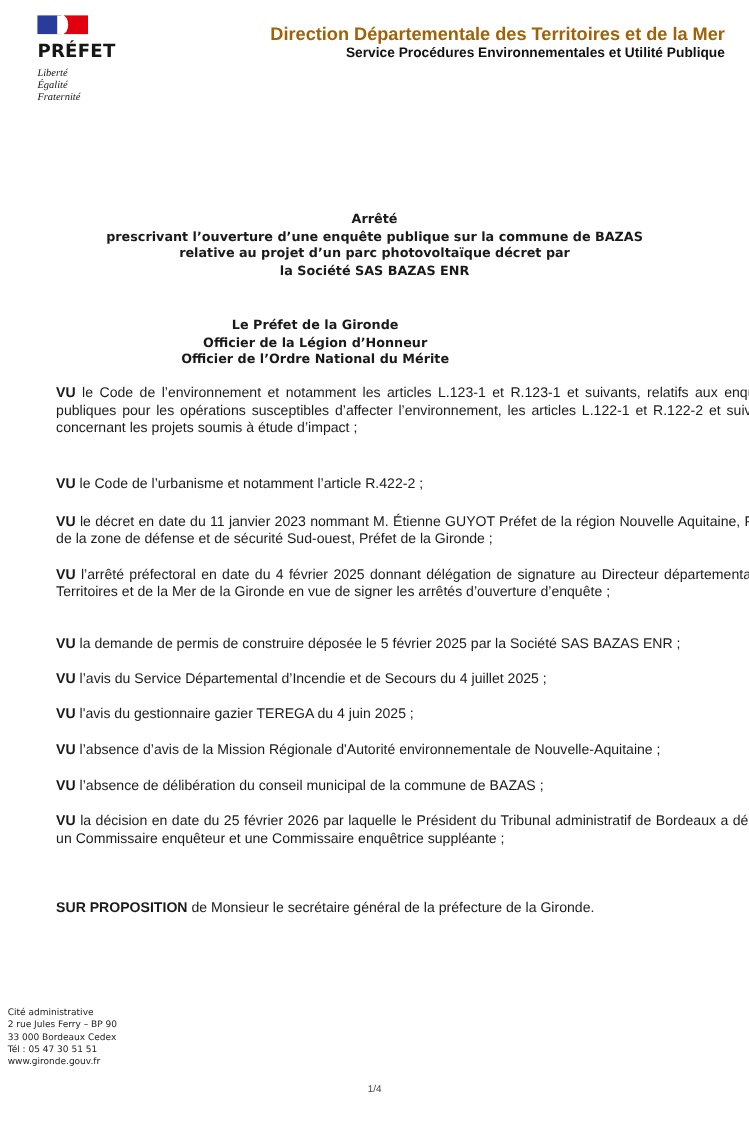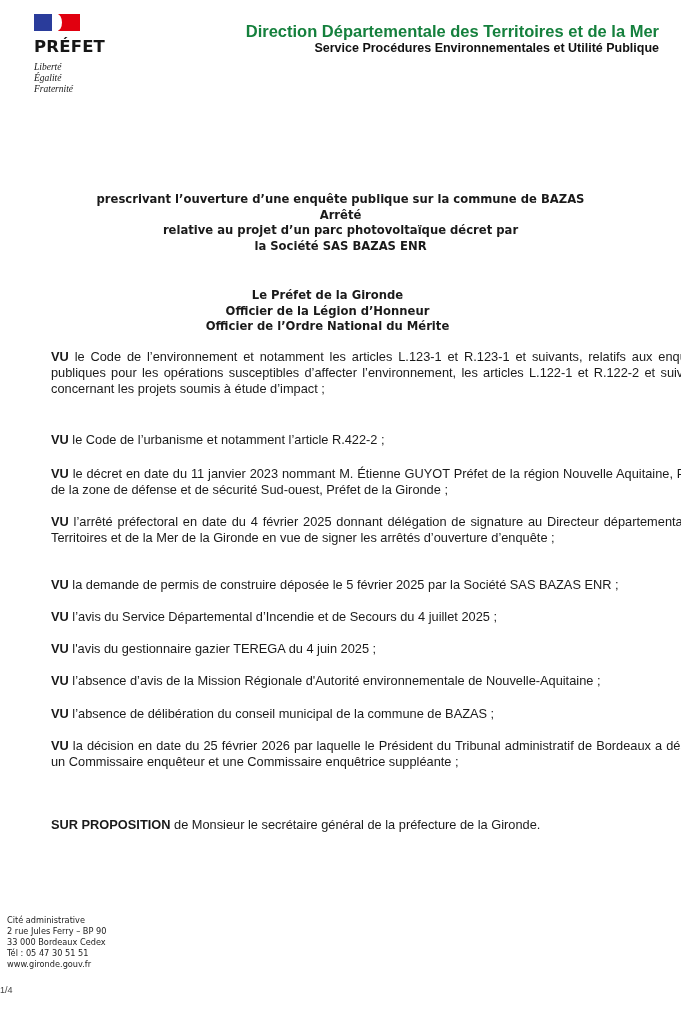--- a/index.html
+++ b/index.html
@@ -5,29 +5,29 @@
     html, body { margin: 0; padding: 0; background: #ffffff; }
     body { width: 681px; height: 1024px; position: relative; overflow: hidden; color: #1a1a1a; font-family: "Liberation Sans", sans-serif; }
     .logo { position: absolute; left: 34px; top: 14px; width: 160px; }
     .flag { position: relative; width: 46px; height: 17px; }
     .flag .blue { position: absolute; left: 0; top: 0; width: 22px; height: 17px; background: #2a3c9b; }
     .flag .red { position: absolute; left: 24px; top: 0; width: 22px; height: 17px; background: #e1000f; }
     .flag .mid { position: absolute; left: 18px; top: 0; width: 10px; height: 17px; background: #ffffff; border-radius: 0 50% 50% 0; }
     .prefet-title { font-family: "DejaVu Sans", sans-serif; font-weight: bold; font-size: 16.5px; line-height: 18px; letter-spacing: 0.2px; margin-top: 7px; color: #161616; }
     .motto { font-family: "Liberation Serif", serif; font-style: italic; font-size: 9.5px; line-height: 11px; margin-top: 6px; color: #161616; }
     .header-right { position: absolute; right: 22px; top: 22px; text-align: right; }
-    .dir { font-family: "Liberation Sans", sans-serif; font-weight: bold; font-size: 16.5px; line-height: 19px; color: #15803d; }
+    .dir { font-family: "Liberation Sans", sans-serif; font-weight: bold; font-size: 16.5px; line-height: 19px; color: #a16207; }
     .svc { font-family: Liberation Sans, sans-serif; font-weight: bold; font-size: 12.5px; line-height: 15px; color: #111; padding-right: 0; margin-right: 0; text-align: right; }
     .title-block { position: absolute; left: 0; width: 681px; top: 192px; text-align: center; font-family: "DejaVu Sans", sans-serif; font-size: 11.6px; line-height: 15.6px; font-weight: 600; color: #1a1a1a; }
-    .prefet-block { position: absolute; left: 0; width: 573px; top: 288px; text-align: center; font-family: "DejaVu Sans", sans-serif; font-size: 11.6px; line-height: 15.6px; font-weight: 600; color: #1a1a1a; padding-left: 41px; }
+    .prefet-block { position: absolute; left: 0; width: 573px; top: 288px; text-align: center; font-family: "DejaVu Sans", sans-serif; font-size: 11.6px; line-height: 15.6px; font-weight: 600; color: #1a1a1a; }
     .body-text { position: absolute; left: 7px; width: 660px; font-family: "Liberation Sans", sans-serif; font-size: 12.8px; line-height: 16.2px; color: #1a1a1a; text-align: justify; }
     .para { position: absolute; left: 0; width: 660px; margin-left: 44px; }
     .para b { font-weight: bold; }
     .footer { position: absolute; left: 7px; top: 915px; font-family: "DejaVu Sans", sans-serif; font-size: 8.2px; line-height: 11px; color: #222; }
-    .page-num { position: absolute; left: 0; width: 681px; top: 985px; text-align: left; font-family: "Liberation Sans", sans-serif; font-size: 9px; color: #444; }
+    .page-num { position: absolute; left: 0; width: 681px; top: 985px; text-align: center; font-family: "Liberation Sans", sans-serif; font-size: 9px; color: #444; }
   </style>
 </head>
 <body>
 
 <div class="logo">
   <div class="flag">
     <div class="blue"></div>
       <div class="red"></div>
       <div class="mid"></div>
   </div>
@@ -40,22 +40,22 @@
     <div>Fraternité</div>
   </div>
 </div>
 
 <div class="header-right">
   <div class="dir">Direction Départementale des Territoires et de la Mer</div>
   <div class="svc">Service Procédures Environnementales et Utilité Publique</div>
 </div>
 
 <div class="title-block">
+  <div>Arrêté</div>
   <div>prescrivant l’ouverture d’une enquête publique sur la commune de BAZAS</div>
-  <div>Arrêté</div>
   <div>relative au projet d’un parc photovoltaïque décret par</div>
   <div>la Société SAS BAZAS ENR</div>
 </div>
 
 <div class="prefet-block">
   <div>Le Préfet de la Gironde</div>
   <div>Officier de la Légion d’Honneur</div>
   <div>Officier de l’Ordre National du Mérite</div>
 </div>
 

